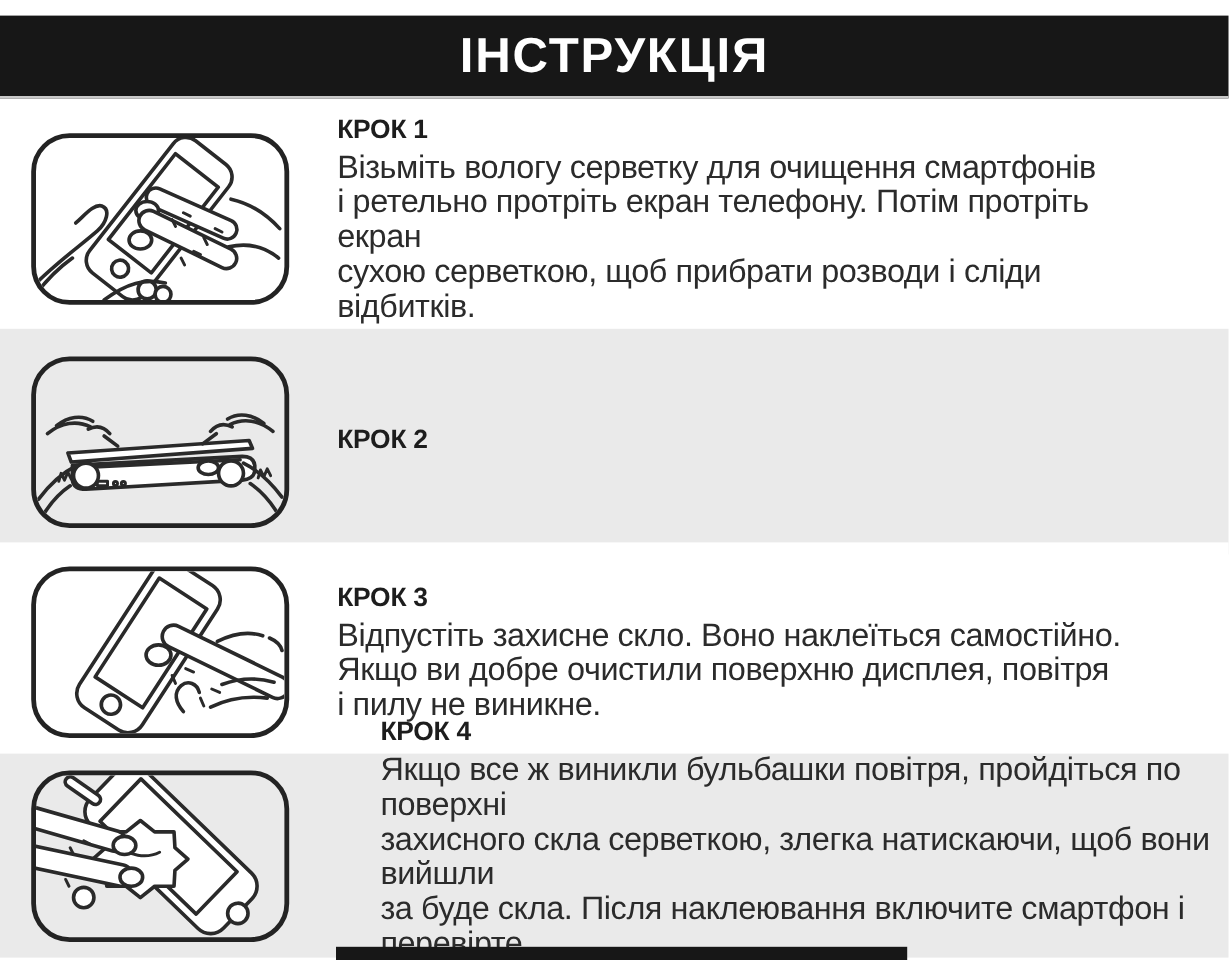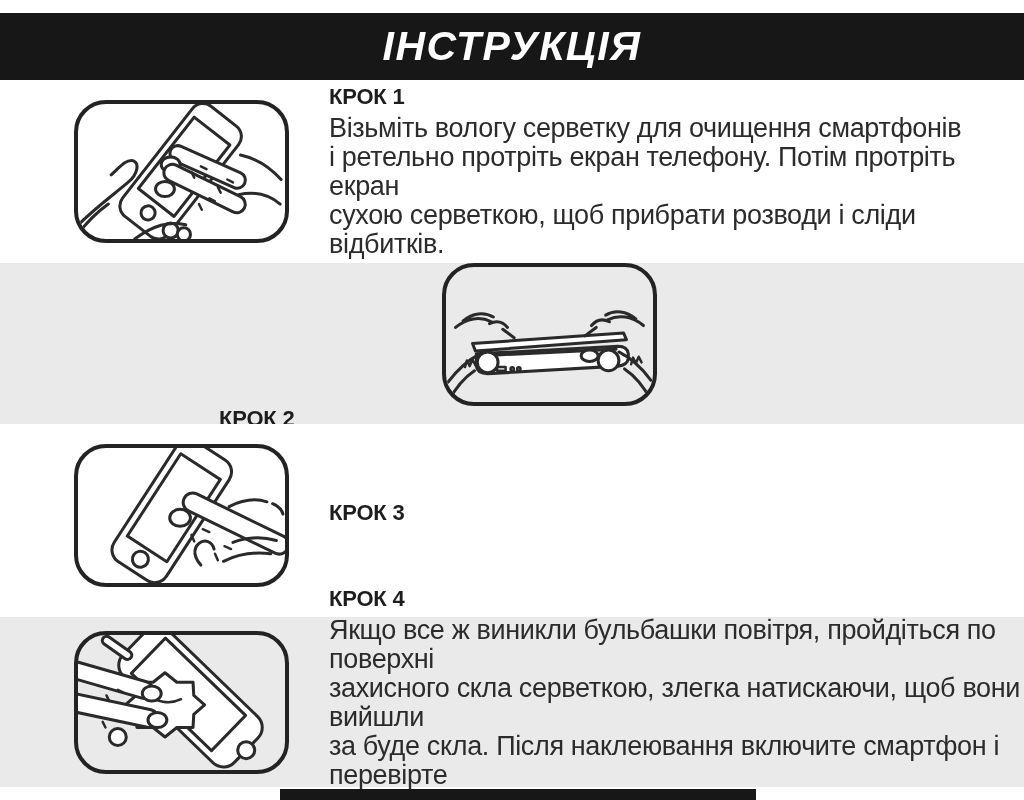--- a/index.html
+++ b/index.html
@@ -2,30 +2,30 @@
 <html><head>
 <meta charset="utf-8">
 <style>
   html,body{margin:0;padding:0;background:#ffffff;}
   #page{position:relative;width:1024px;height:800px;background:#ffffff;overflow:hidden;
         font-family:"Liberation Sans","DejaVu Sans",sans-serif;}
 
   
   .header-bar{position:absolute;left:0;top:13px;width:1024px;height:67px;background:#171717;
               border-bottom:2px solid #c9c9c9;display:flex;align-items:center;justify-content:center;}
-  .header-title{color:#ffffff;font-size:41px;font-weight:800;letter-spacing:1.5px;font-style:italic;}
+  .header-title{color:#ffffff;font-size:41px;font-weight:800;letter-spacing:1.5px;}
 
   
-  .band{position:absolute;left:0;width:1024px;display:flex;align-items:center;box-sizing:border-box;padding-left:74px;}
+  .band{position:absolute;left:0;width:1024px;display:flex;align-items:center;box-sizing:border-box;padding-left:26px;margin-top:11px;}
   .band.white{background:#ffffff;}
   .band.gray{background:#eaeaea;}
   #band1{top:80px;height:183px;}
-  #band2{top:263px;height:188px;flex-direction:column;}
-  #band3{top:424px;height:182px;}
-  #band4{top:617px;height:170px;}
+  #band2{top:263px;height:188px;}
+  #band3{top:441px;height:182px;}
+  #band4{top:617px;height:170px;gap:36px;}
 
   .figure{flex:0 0 auto;width:215px;height:143px;box-sizing:border-box;border:4px solid #232323;
           border-radius:32px;overflow:hidden;position:relative;}
   .figure svg{display:block;width:100%;height:100%;}
 
   .step-text{margin-left:40px;width:700px;color:#2b2b2b;}
   .step-title{font-size:22px;font-weight:700;color:#1d1d1d;letter-spacing:-0.2px;margin-bottom:4px;}
   .step-body{font-size:27px;line-height:29px;letter-spacing:-0.35px;white-space:pre-line;}
 
   
@@ -130,20 +130,23 @@
 
         <path d="M128,124 C121,116 119,107 126,101 C132,96 140,99 142,107"></path>
         <path d="M158,62 C172,55 186,53 198,57 M204,59 C211,62 214,66 215,70"></path>
         <path d="M162,100 C178,94 194,94 208,98 M152,120 C168,112 186,110 202,112"></path>
 
         <path class="tick" d="M118,92 l3,7 M130,86 l7,3 M143,112 l3,7 M153,104 l7,3"></path>
       </svg>
     </div>
     <div class="step-text">
       <div class="step-title">КРОК 3</div>
+      <div class="step-body">Відпустіть захисне скло. Воно наклеїться самостійно.
+Якщо ви добре очистили поверхню дисплея, повітря
+і пилу не виникне.</div>
     </div>
   </div>
 
   <div class="band gray" id="band4">
     <div class="figure">
       <svg class="art" viewBox="0 0 215 143">
 
         <g transform="rotate(-46 115 70)">
           <rect class="fw" x="86" y="-14" width="68" height="164" rx="16"></rect>
           <rect class="fw" x="94" y="6" width="52" height="118"></rect>

